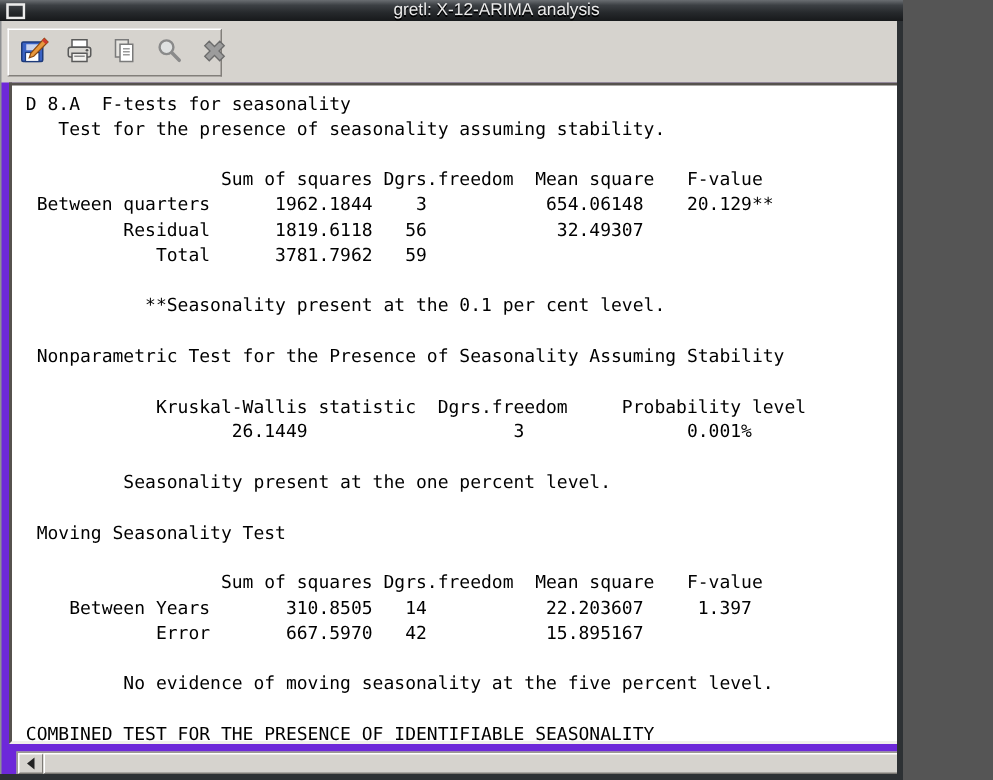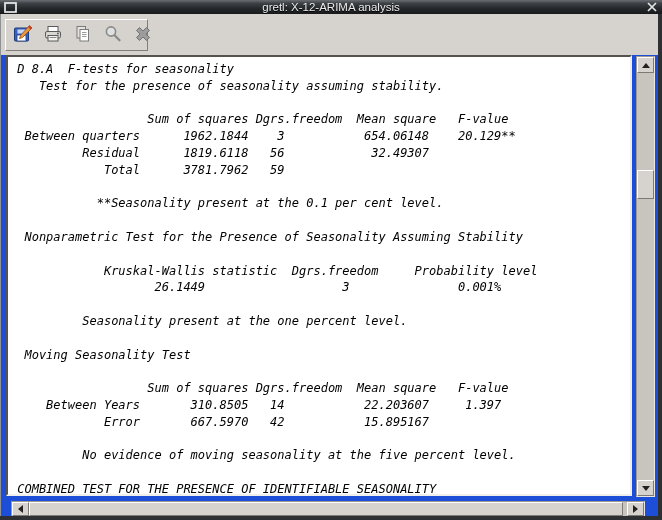--- a/index.html
+++ b/index.html
@@ -1,19 +1,19 @@
 <!DOCTYPE html>
 <html><head>
 <meta charset="utf-8">
 <style>
   html,body { margin:0; padding:0; background:#555; }
   * { box-sizing:border-box; }
   .window {
-    position:relative; width:662px; height:520px;
-    background:#1d4ed8; overflow:hidden;
+    position:relative; width:602px; height:520px;
+    background:#6d28d9; overflow:hidden;
     font-family:"Liberation Sans", sans-serif;
   }
   
   .titlebar {
     position:absolute; left:0; top:0; width:662px; height:14px;
     background:linear-gradient(180deg,#6a6e72 0%,#3c4044 25%,#26292c 60%,#17191b 100%);
     display:flex; align-items:center;
   }
   .win-menu { position:absolute; left:3px; top:1px; width:15px; height:12px;
     display:flex; align-items:center; justify-content:center; }
@@ -40,21 +40,20 @@
     position:absolute; left:6px; top:55px; width:626px; height:441px;
     background:#ffffff;
     border:2px solid; border-color:#56524e #f1efec #f1efec #56524e;
     overflow:hidden;
   }
   .text-view pre {
     margin:0; padding:4px 0 0 2px;
     font-family:"DejaVu Sans Mono","Liberation Mono",monospace;
     font-size:12px; line-height:16.8px; color:#000;
     white-space:pre;
-    font-style:italic;
   }
   
   .sb-btn {
     position:absolute; background:#d6d3ce;
     border:1px solid; border-color:#ffffff #7d7a75 #7d7a75 #ffffff;
     display:flex; align-items:center; justify-content:center; padding:0;
   }
   .vscroll {
     position:absolute; left:636px; top:56px; width:19px; height:441px;
     background:#c8c5bf; border:1px solid; border-color:#9c9992 #e9e7e3 #e9e7e3 #9c9992;

